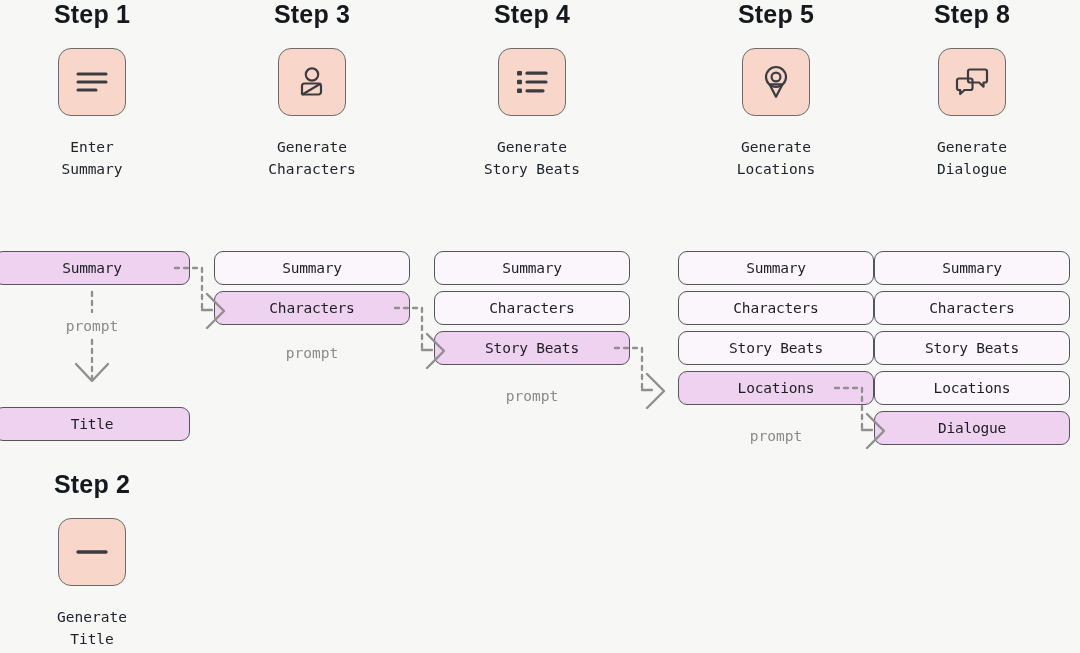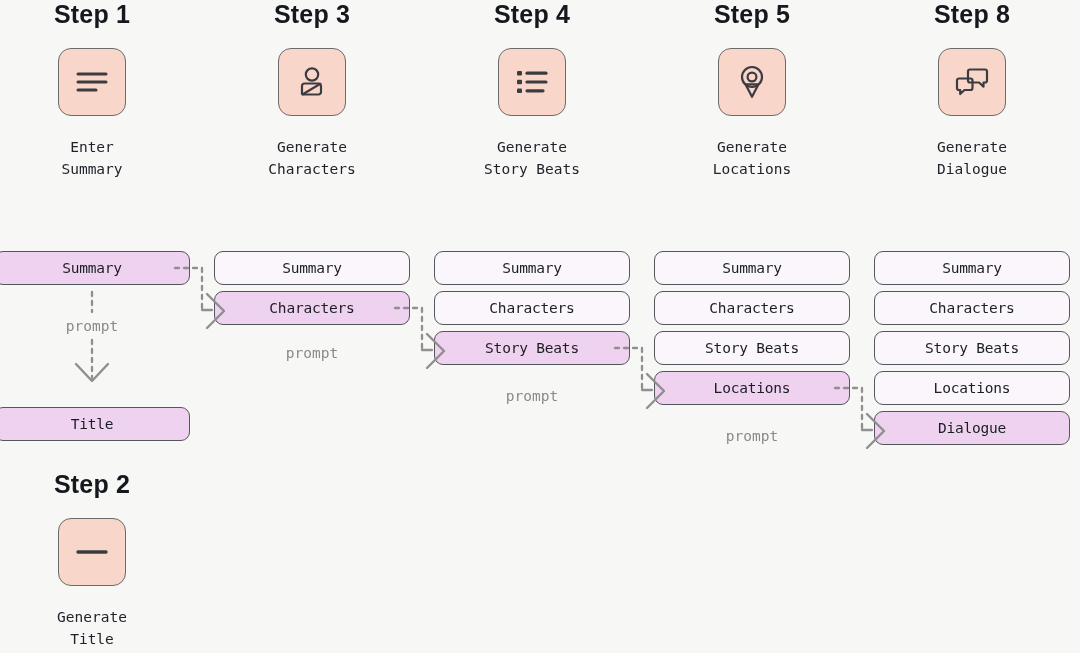--- a/index.html
+++ b/index.html
@@ -130,21 +130,21 @@
 Story Beats</div>
     </div>
     <div class="stack" id="stack-3" style="top:251px;">
         <div class="chip">Summary</div>
         <div class="chip">Characters</div>
         <div class="chip hi">Story Beats</div>
       </div>
     <div class="prompt-lbl" style="top:388px;">prompt</div>
   </div>
 
-  <div class="col" style="left:654px;">
+  <div class="col" style="left:678px;">
     <div class="col-head">
       <div class="step-title">Step 5</div>
       <div class="tile">
         <span>
           <svg width="30" height="36" viewBox="0 0 30 36">
             <g fill="none" stroke="#3c3c40" stroke-width="2.2" stroke-linejoin="round">
               <circle cx="15" cy="13" r="10"></circle>
               <circle cx="15" cy="13" r="4.4"></circle>
               <path d="M8.6 20.4 L15 32.8 L21.4 20.4 Z"></path>
             </g>

